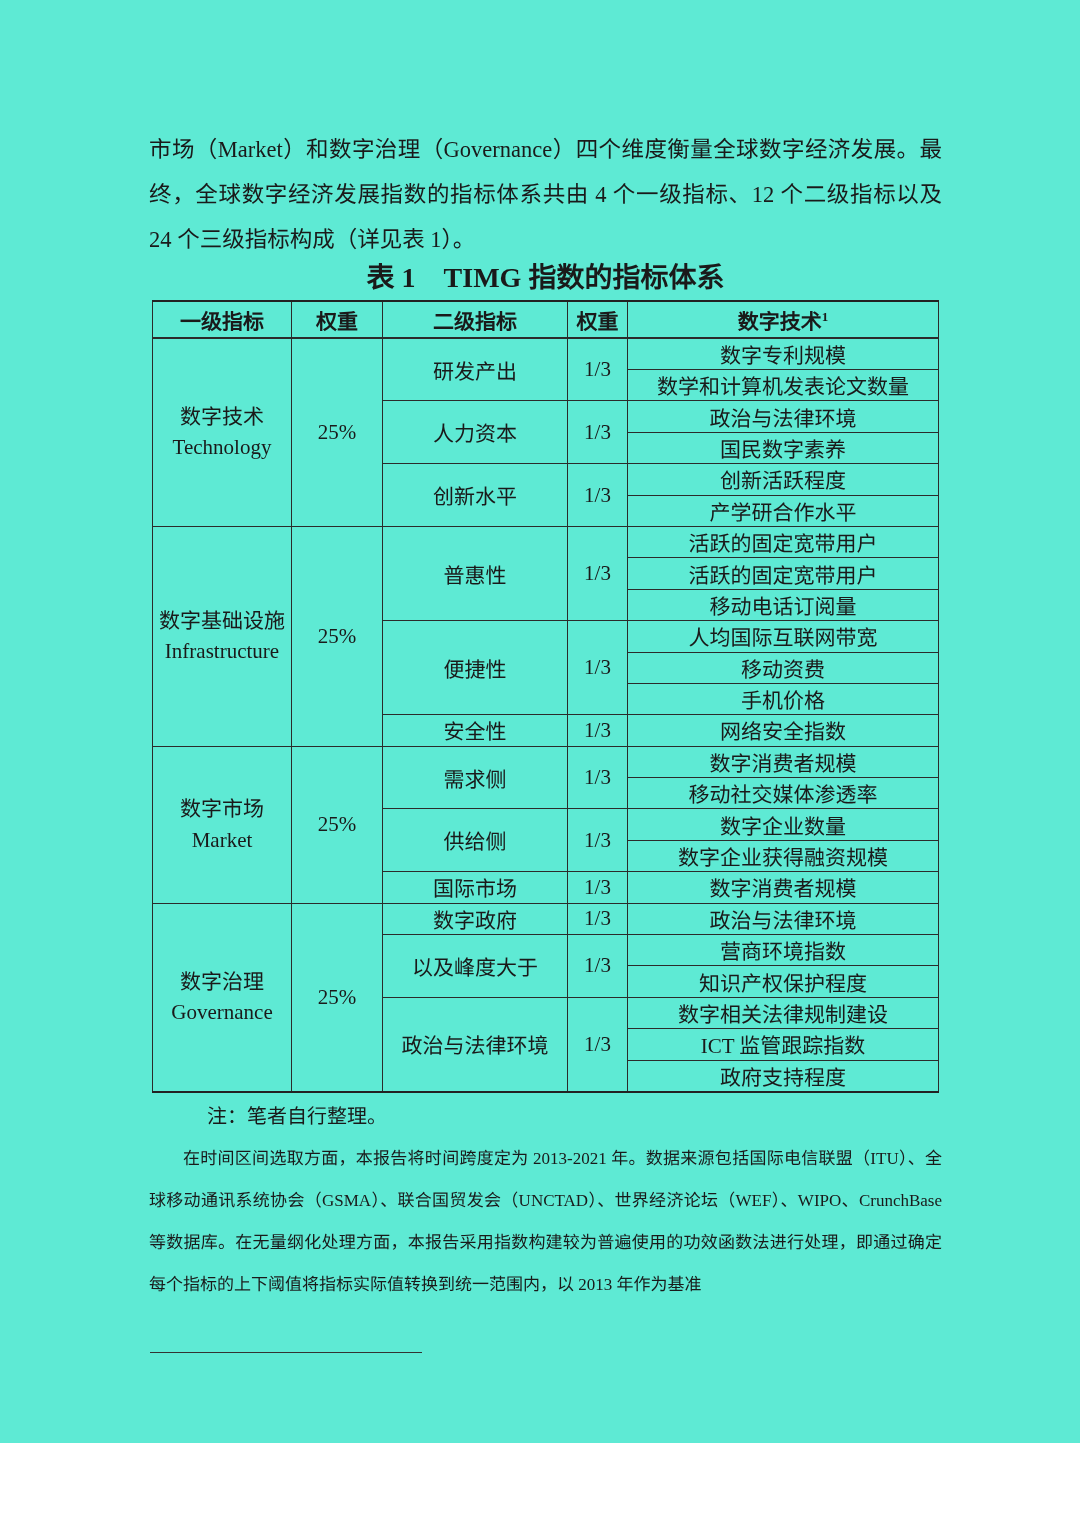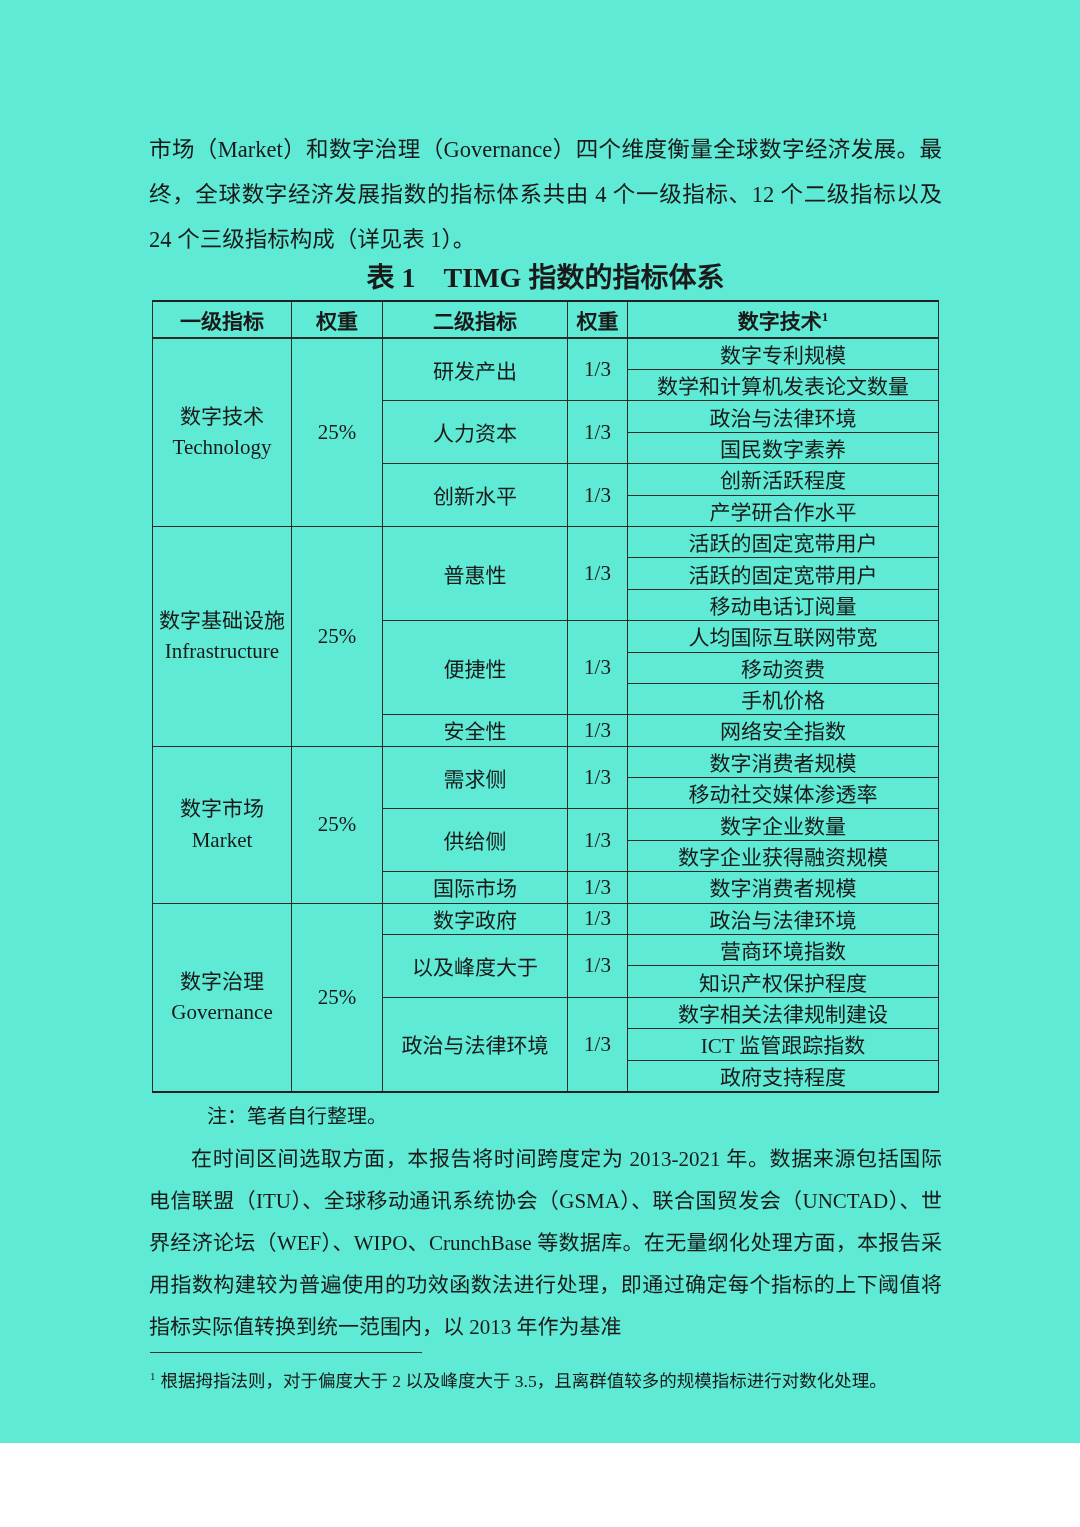--- a/index.html
+++ b/index.html
@@ -62,21 +62,21 @@
   .table-note {
     position: absolute;
     left: 207px; top: 1103px;
     font-size: 20px;
     line-height: 26px;
     text-align: center;
   }
   .para-bottom {
     position: absolute;
     left: 149px; top: 1138px; width: 793px;
-    font-size: 21px;
+    font-size: 17px;
     line-height: 42px;
     text-align: justify;
     text-justify: inter-ideograph;
     text-indent: 2em;
   }
   .footnote-rule {
     position: absolute;
     left: 150px; top: 1352px;
     width: 272px; height: 0;
     border-top: 1.5px solid #333333;
@@ -239,17 +239,14 @@
       </tr>
     </tbody>
   </table>
 
   <div class="table-note">注：笔者自行整理。</div>
 
   <div class="para-bottom">在时间区间选取方面，本报告将时间跨度定为 2013-2021 年。数据来源包括国际电信联盟（ITU）、全球移动通讯系统协会（GSMA）、联合国贸发会（UNCTAD）、世界经济论坛（WEF）、WIPO、CrunchBase 等数据库。在无量纲化处理方面，本报告采用指数构建较为普遍使用的功效函数法进行处理，即通过确定每个指标的上下阈值将指标实际值转换到统一范围内，以 2013 年作为基准</div>
 
   <div class="footnote-rule"></div>
 
-  <div class="footnote">
-    <sup>1</sup><span>根据拇指法则，对于偏度大于 2 以及峰度大于 3.5，且离群值较多的规模指标进行对数化处理。</span>
-  </div>
 
 </div>
 
 </body></html>

